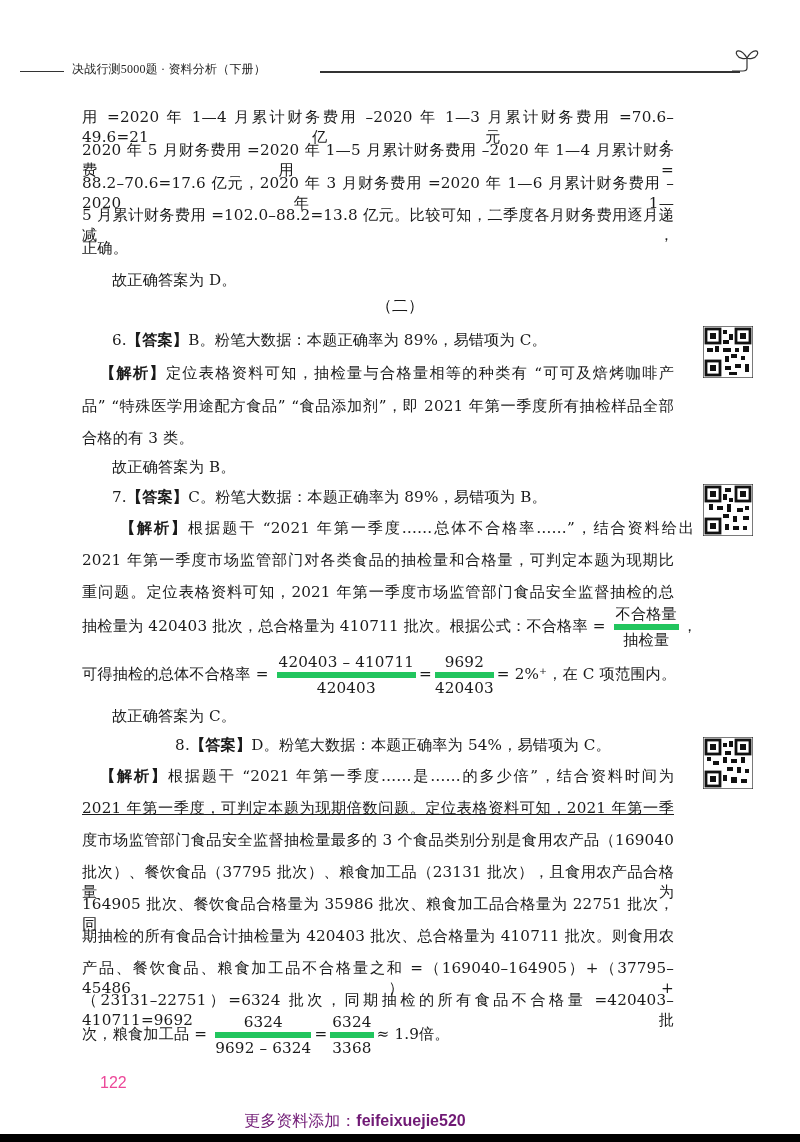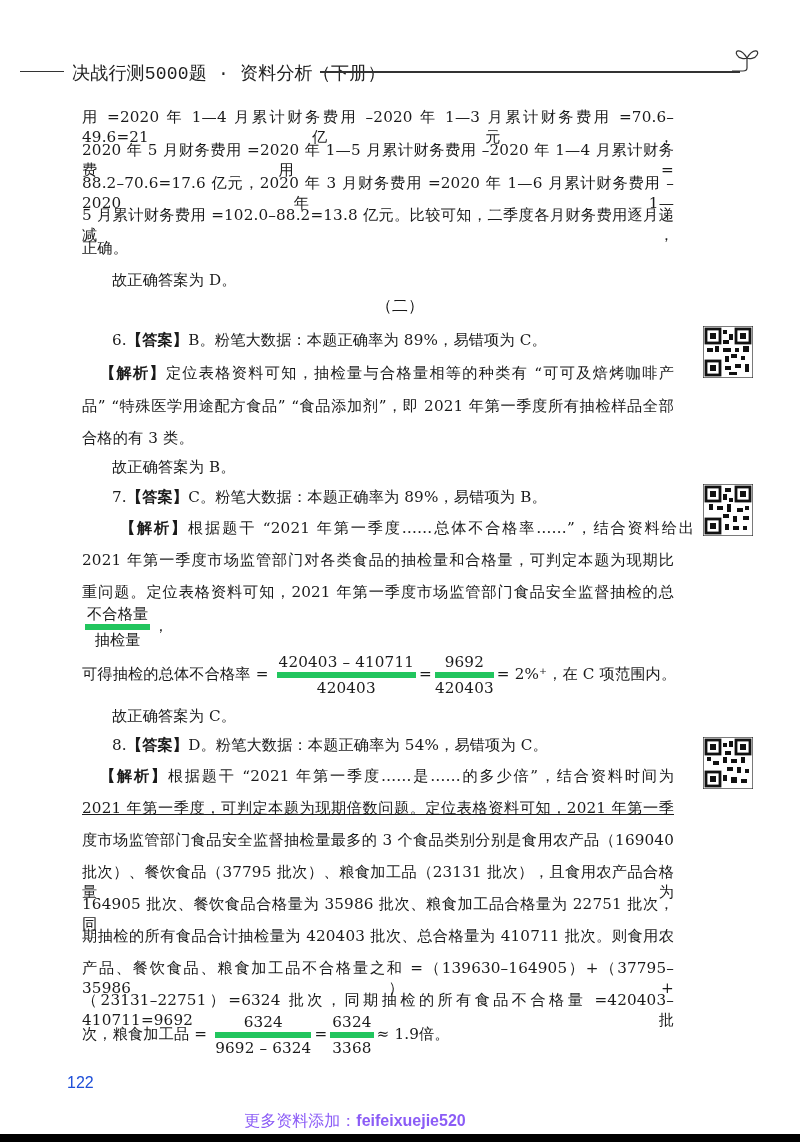--- a/index.html
+++ b/index.html
@@ -1,33 +1,33 @@
 <!DOCTYPE html>
 <html><head>
 <meta charset="utf-8">
 <style>
   html, body { margin:0; padding:0; }
   body { width:800px; height:1142px; background:#ffffff; position:relative; overflow:hidden;
          font-family:"DejaVu Serif","Liberation Serif",serif; color:#1a1a1a; }
   .abs { position:absolute; }
   .header-rule-left { left:20px; top:71px; width:44px; height:1px; background:#333; }
-  .header-title { left:72px; top:61px; font-family:Liberation Mono, monospace; font-size:18px; color:#222; letter-spacing:0.2px; white-space:nowrap; }
+  .header-title { left:72px; top:61px; font-family:Liberation Serif, serif; font-size:12px; color:#222; letter-spacing:0.2px; white-space:nowrap; }
   .header-rule-right { left:320px; top:71px; width:420px; height:1.5px; background:#333; }
   .sprout { left:732px; top:44px; width:30px; height:32px; }
   .line { position:absolute; left:82px; width:592px; font-size:15.2px; line-height:20px; white-space:nowrap; letter-spacing:0.15px; }
   .indent { left:112px; width:562px; }
   .justify { text-align:justify; text-align-last:justify; white-space:normal; }
   .section-title { left:0; width:800px; text-align:center; font-size:16px; font-family:"DejaVu Sans","Liberation Sans",sans-serif; }
   .bold-bracket { font-family:"DejaVu Sans","Liberation Sans",sans-serif; font-weight:bold; }
   .frac { display:inline-block; vertical-align:middle; text-align:center; margin:0 3px; }
   .frac .num { display:block; border-bottom:6px solid #22c55e; padding:0 2px; line-height:20px; }
   .frac .den { display:block; line-height:20px; }
   .qr { position:absolute; width:50px; height:52px; }
-  .page-number { left:67px; top:1074px; font-family:"Liberation Sans","DejaVu Sans",sans-serif; font-size:16px; color:#1d4ed8; }
-  .footer-note { left:0; width:710px; top:1111px; text-align:center; font-size:16px; color:#8b5cf6; white-space:nowrap; }
+  .page-number { left:100px; top:1074px; font-family:"Liberation Sans","DejaVu Sans",sans-serif; font-size:16px; color:#ec4899; }
+  .footer-note { left:0; width:710px; top:1111px; text-align:center; font-size:16px; color:#701a75; white-space:nowrap; }
   .footer-note b { font-family:"Liberation Sans","DejaVu Sans",sans-serif; }
   .black-bar { left:0; top:1134px; width:800px; height:8px; background:#000; }
 </style>
 </head>
 <body>
 
 <div class="abs header-rule-left"></div>
 <div class="abs header-title">决战行测5000题 · 资料分析（下册）</div>
 <div class="abs header-rule-right"></div>
 <svg class="abs sprout" viewBox="0 0 30 32">
@@ -57,49 +57,50 @@
 
 <div class="line indent" style="top:487px;">
   <span>7.</span><span class="bold-bracket">【答案】</span><span>C。粉笔大数据：本题正确率为 89%，易错项为 B。</span>
 </div>
 <div class="line justify" style="top:518px; left:100px; width:574px;margin-left:20px;">
   <span class="bold-bracket">【解析】</span><span>根据题干 “2021 年第一季度……总体不合格率……”，结合资料给出</span>
 </div>
 <div class="line justify" style="top:550px;">2021 年第一季度市场监管部门对各类食品的抽检量和合格量，可判定本题为现期比</div>
 <div class="line justify" style="top:582px;">重问题。定位表格资料可知，2021 年第一季度市场监管部门食品安全监督抽检的总</div>
 <div class="line" style="top:604px; line-height:42px; height:42px;">
+  <span>抽检量为 420403 批次，总合格量为 410711 批次。根据公式：不合格率 =</span>
   <span class="frac">
     <span class="num">不合格量</span>
     <span class="den">抽检量</span>
   </span><span>，</span>
 </div>
 <div class="line" style="top:652px; line-height:42px; height:42px;">
   <span>可得抽检的总体不合格率 =</span>
   <span class="frac">
     <span class="num">420403 – 410711</span>
     <span class="den">420403</span>
   </span><span>=</span><span class="frac">
     <span class="num">9692</span>
     <span class="den">420403</span>
   </span><span>= 2%⁺，在 C 项范围内。</span>
 </div>
 <div class="line indent" style="top:706px;">故正确答案为 C。</div>
 
-<div class="line indent" style="top:735px;">
+<div class="line indent" style="top:735px;text-align:center;">
   <span>8.</span><span class="bold-bracket">【答案】</span><span>D。粉笔大数据：本题正确率为 54%，易错项为 C。</span>
 </div>
 <div class="line justify" style="top:766px; left:100px; width:574px;">
   <span class="bold-bracket">【解析】</span><span>根据题干 “2021 年第一季度……是……的多少倍”，结合资料时间为</span>
 </div>
 <div class="line justify" style="top:798px;text-decoration:underline;">2021 年第一季度，可判定本题为现期倍数问题。定位表格资料可知，2021 年第一季</div>
 <div class="line justify" style="top:830px;">度市场监管部门食品安全监督抽检量最多的 3 个食品类别分别是食用农产品（169040</div>
 <div class="line justify" style="top:862px;">批次）、餐饮食品（37795 批次）、粮食加工品（23131 批次），且食用农产品合格量为</div>
 <div class="line justify" style="top:894px;">164905 批次、餐饮食品合格量为 35986 批次、粮食加工品合格量为 22751 批次，同</div>
 <div class="line justify" style="top:926px;">期抽检的所有食品合计抽检量为 420403 批次、总合格量为 410711 批次。则食用农</div>
-<div class="line justify" style="top:958px;">产品、餐饮食品、粮食加工品不合格量之和 =（139630–164905）+（37795–35986）+</div>
+<div class="line justify" style="top:958px;">产品、餐饮食品、粮食加工品不合格量之和 =（169040–164905）+（37795–45486）+</div>
 <div class="line justify" style="top:990px;">（23131–22751）=6324 批次，同期抽检的所有食品不合格量 =420403–410711=9692 批</div>
 <div class="line" style="top:1012px; line-height:42px; height:42px;">
   <span>次，粮食加工品 =</span>
   <span class="frac">
     <span class="num">6324</span>
     <span class="den">9692 – 6324</span>
   </span><span>=</span><span class="frac">
     <span class="num">6324</span>
     <span class="den">3368</span>
   </span><span>≈ 1.9倍。</span>

